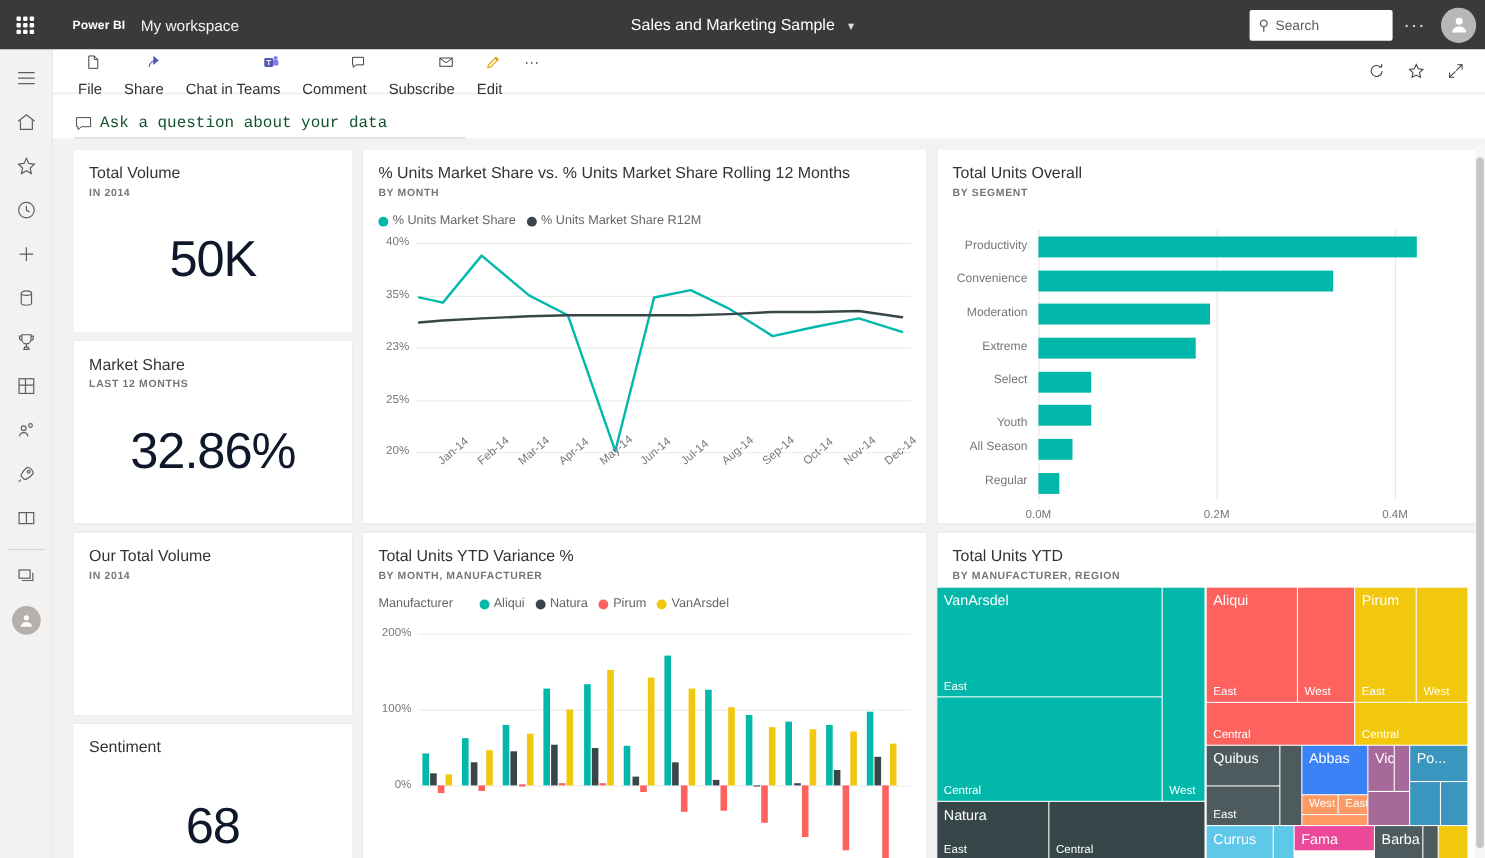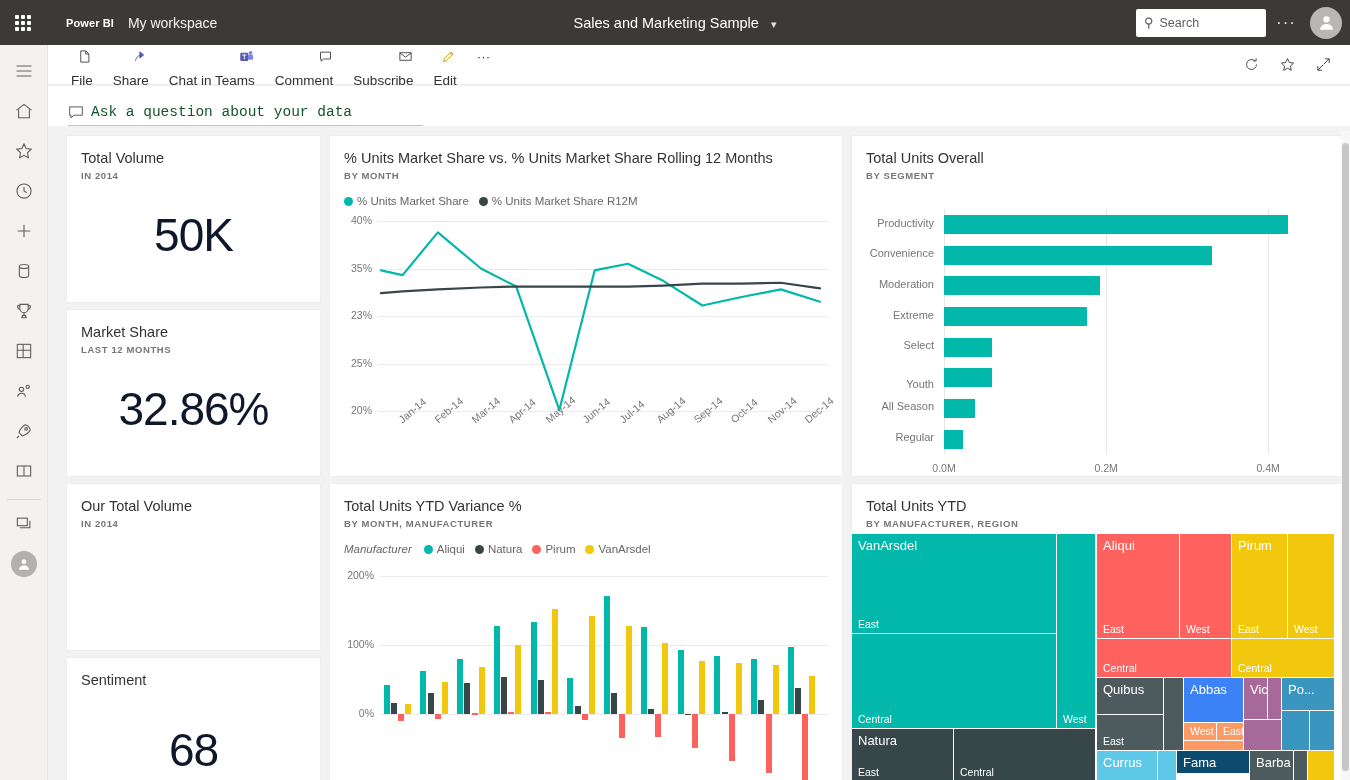--- a/index.html
+++ b/index.html
@@ -95,21 +95,21 @@
   .kpi-tile { height:166px; display:flex; flex-direction:column; }
   .kpi-val { flex:1; display:flex; align-items:center; justify-content:center; font-size:46px; color:#0f172a; font-weight:300; letter-spacing:-1px; padding-bottom:6px;}
   .chart-tile { height:340px; }
 
   
   .col1 { display:flex; flex-direction:column; gap:8px; }
   .col23 { display:flex; flex-direction:column; gap:8px;}
 
   
   .legend { display:flex; align-items:center; gap:10px; margin-top:14px; font-size:11.5px; color:#666; }
-  .legend .lbl { font-size:11.5px; color:#666; margin-right:2px;font-style:italic;}
+  .legend .lbl { font-size:11.5px; color:#666; margin-right:14px;}
   .legend-item { display:flex; align-items:center; gap:4px; }
   .dot { width:9px; height:9px; border-radius:50%; display:inline-block;}
 
   
   .plot { position:relative; margin-top:6px; }
   .axis-lbl { position:absolute; font-size:10.5px; color:#777; }
   .gridline { position:absolute; height:1px; background:#eceaea; left:0; right:0;}
   svg.series { position:absolute; top:0; left:0; overflow:visible; }
   .hbar-cat { position:absolute; font-size:11px; color:#767676; text-align:right; }
   .hbar { position:absolute; background:#01b8aa; }
@@ -589,21 +589,21 @@
             <div class="tm" style="left: 392px; top: 186px; width: 37px; height: 30px; background: rgb(166, 105, 153);"></div>
             <div class="tm" style="left: 430px; top: 144px; width: 52px; height: 32px; background: rgb(58, 150, 191);">
               <div class="tm-head">Po...</div>
             </div>
             <div class="tm" style="left: 430px; top: 177px; width: 27px; height: 39px; background: rgb(58, 150, 191);"></div>
             <div class="tm" style="left: 458px; top: 177px; width: 24px; height: 39px; background: rgb(58, 150, 191);"></div>
             <div class="tm" style="left: 245px; top: 217px; width: 60px; height: 30px; background: rgb(94, 200, 232);">
               <div class="tm-head">Currus</div>
             </div>
             <div class="tm" style="left: 306px; top: 217px; width: 18px; height: 30px; background: rgb(94, 200, 232);"></div>
-            <div class="tm" style="left: 325px; top: 217px; width: 72px; height: 22px; background: #0c4a6e;">
+            <div class="tm" style="left: 325px; top: 217px; width: 72px; height: 22px; background: #ec4899;">
               <div class="tm-head">Fama</div>
             </div>
             <div class="tm" style="left: 398px; top: 217px; width: 43px; height: 30px; background: rgb(78, 91, 94);">
               <div class="tm-head">Barba</div>
             </div>
             <div class="tm" style="left: 442px; top: 217px; width: 13px; height: 30px; background: rgb(78, 91, 94);"></div>
             <div class="tm" style="left: 456px; top: 217px; width: 26px; height: 30px; background: rgb(242, 200, 15);"></div>
           </div>
       </div>
     </div>

